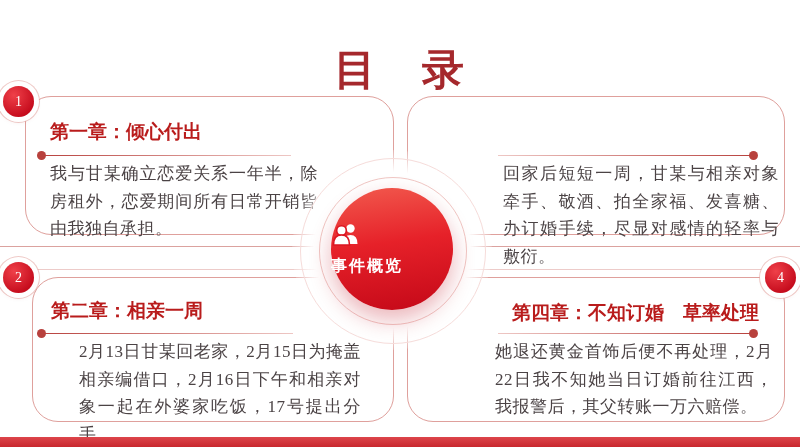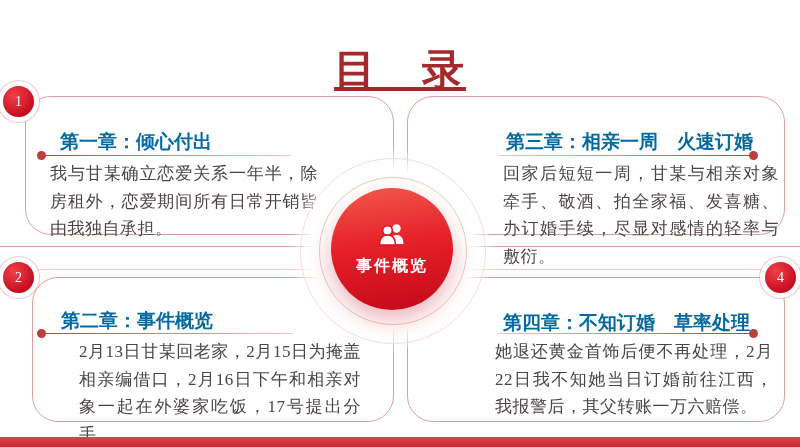--- a/index.html
+++ b/index.html
@@ -8,35 +8,35 @@
     font-family:"Liberation Serif","DejaVu Serif",serif;
   }
   
   .hline{position:absolute;left:0;width:800px;height:1px;}
   .hline-1{top:246px;background:rgba(190,85,80,.55);}
   .hline-2{top:269px;background:rgba(215,140,135,.45);}
 
   
   .page-title{
     position:absolute;top:14px;left:0;width:800px;text-align:center;
-    font-size:42px;font-weight:bold;color:#a5282c;letter-spacing:2px;text-decoration:underline;
+    font-size:42px;font-weight:bold;color:#a5282c;letter-spacing:2px;
   }
 
   
   .card{position:absolute;border:1px solid #dfa09c;border-radius:26px;background:transparent;}
   .card-1{left:25px;top:96px;width:367px;height:137px;}
   .card-3{left:407px;top:96px;width:376px;height:137px;}
   .card-2{left:32px;top:277px;width:360px;height:143px;}
   .card-4{left:407px;top:277px;width:376px;height:143px;}
 
-  .sec-title{position:absolute;margin:10px;font-size:19px;font-weight:bold;color:#0369a1;white-space:nowrap;}
+  .sec-title{position:absolute;margin:0;font-size:19px;font-weight:bold;color:#b91c1c;white-space:nowrap;}
   .card-1 .sec-title{left:24px;top:22px;}
   .card-2 .sec-title{left:18px;top:20px;}
   .card-3 .sec-title{left:88px;top:22px;}
-  .card-4 .sec-title{left:85px;top:22px;text-align:center;}
+  .card-4 .sec-title{left:104px;top:22px;text-align:center;}
 
   .divider{position:absolute;height:1px;}
   .card-1 .divider{left:15px;top:58px;width:250px;background:linear-gradient(90deg,#b8413d,#eec7c4);}
   .card-2 .divider{left:8px;top:55px;width:252px;background:linear-gradient(90deg,#b8413d,#eec7c4);}
   .card-3 .divider{left:90px;top:58px;width:256px;background:linear-gradient(270deg,#b8413d,#eec7c4);}
   .card-4 .divider{left:90px;top:55px;width:256px;background:linear-gradient(270deg,#b8413d,#eec7c4);}
   .divider::before{
     content:"";position:absolute;width:9px;height:9px;border-radius:50%;background:#b8413d;top:-4px;
   }
   .dot-left::before{left:-4px;}
@@ -69,21 +69,21 @@
     background:radial-gradient(circle,#ffffff 0%,#ffffff 55%,rgba(255,255,255,0) 74%);
     z-index:3;
   }
   .ring{position:absolute;border-radius:50%;z-index:4;}
   .ring-inner{left:319px;top:177px;width:146px;height:146px;border:1px solid #f0c7c4;}
   .ring-outer{left:300px;top:158px;width:184px;height:184px;border:1px solid #f6dcda;}
   .hub{
     position:absolute;left:331px;top:188px;width:122px;height:122px;border-radius:50%;
     background:linear-gradient(172deg,#f25a4e 0%,#e62129 45%,#c40818 100%);
     box-shadow:0 10px 22px rgba(190,10,25,.30);
-    display:flex;flex-direction:column;align-items:center;justify-content:center;
+    display:flex;flex-direction:column;justify-content:center;
     z-index:5;
   }
   .hub-label{color:#ffffff;font-size:16px;font-weight:bold;letter-spacing:2px;margin-top:9px;}
 
   
   .footer-bar{
     position:absolute;left:0;top:437px;width:800px;height:10px;
     background:linear-gradient(180deg,#dd454b,#c8272e);
   }
 </style>
@@ -97,27 +97,26 @@
 
   <h1 class="page-title">目　录</h1>
 
   <section class="card card-1">
     <h2 class="sec-title">第一章：倾心付出</h2>
     <div class="divider dot-left"></div>
     <p class="sec-body">我与甘某确立恋爱关系一年半，除房租外，恋爱期间所有日常开销皆由我独自承担。</p>
   </section>
 
   <section class="card card-3">
-    <h2 class="sec-title">第三章：相亲一周　火速订婚</h2>
     <div class="divider dot-right"></div>
     <p class="sec-body">回家后短短一周，甘某与相亲对象牵手、敬酒、拍全家福、发喜糖、办订婚手续，尽显对感情的轻率与敷衍。</p>
   </section>
 
   <section class="card card-2">
-    <h2 class="sec-title">第二章：事件概览</h2>
+    <h2 class="sec-title">第二章：相亲一周</h2>
     <div class="divider dot-left"></div>
     <p class="sec-body">2月13日甘某回老家，2月15日为掩盖相亲编借口，2月16日下午和相亲对象一起在外婆家吃饭，17号提出分手。</p>
   </section>
 
   <section class="card card-4">
     <h2 class="sec-title">第四章：不知订婚　草率处理</h2>
     <div class="divider dot-right"></div>
     <p class="sec-body">她退还黄金首饰后便不再处理，2月22日我不知她当日订婚前往江西，我报警后，其父转账一万六赔偿。</p>
   </section>
 

